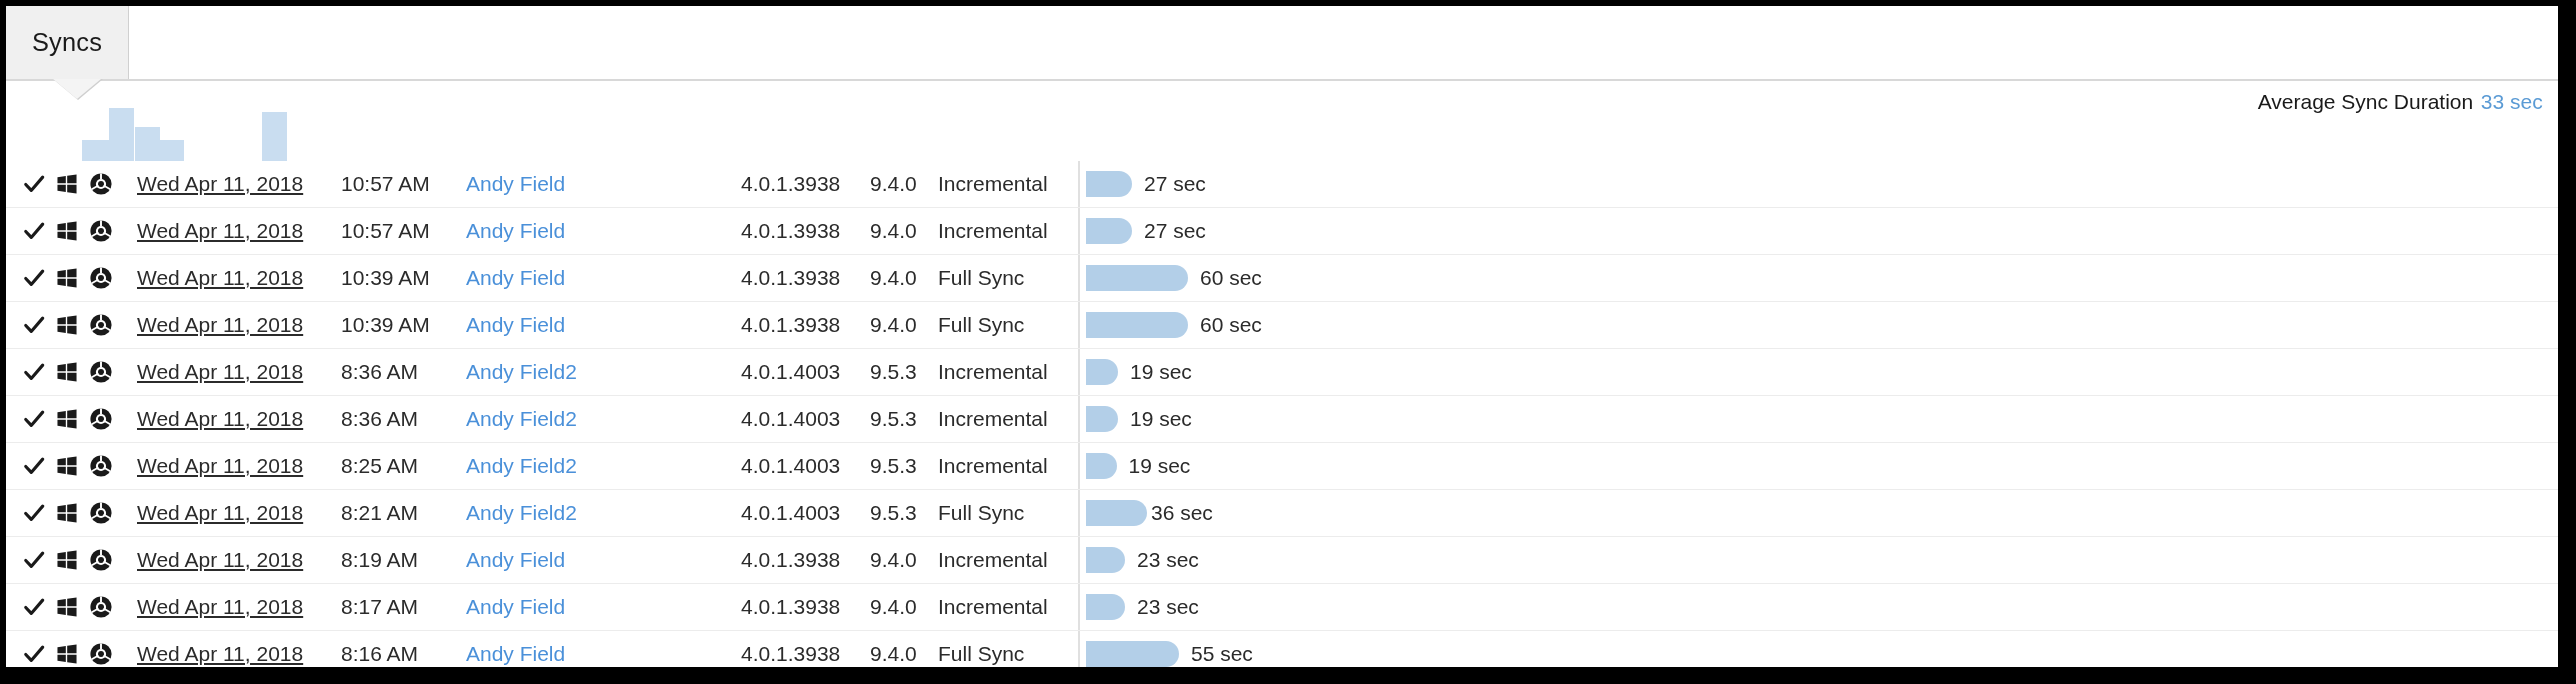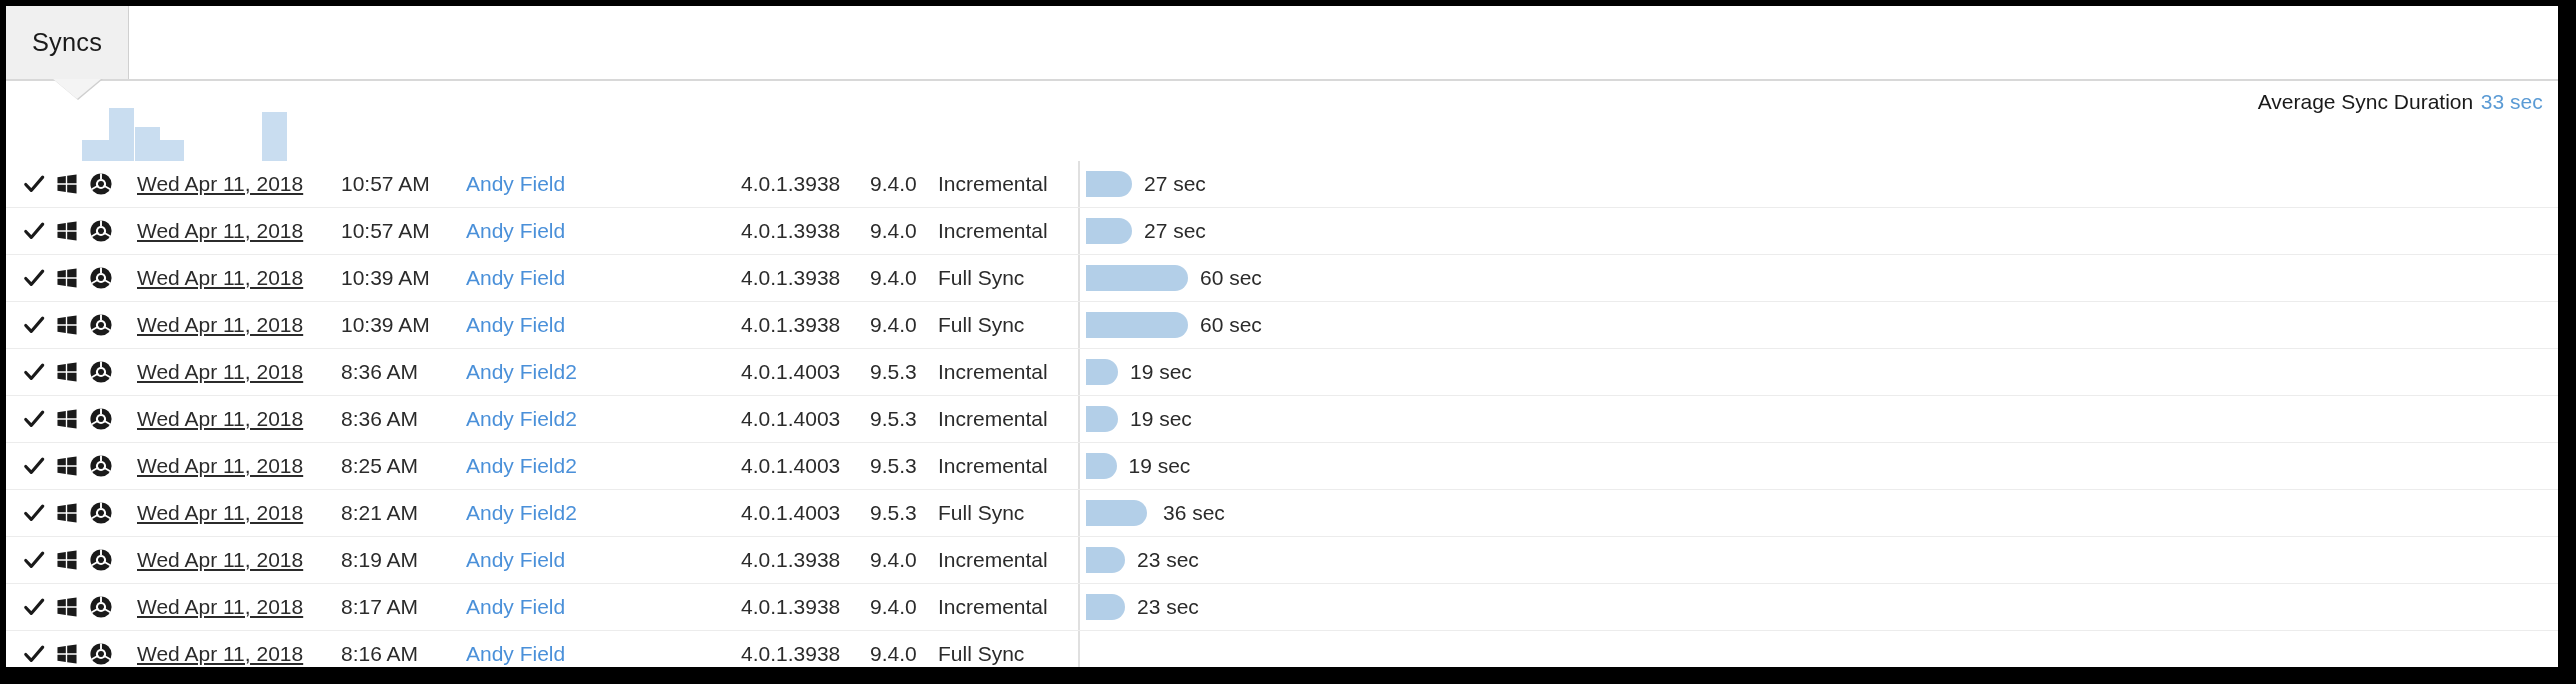--- a/index.html
+++ b/index.html
@@ -524,21 +524,21 @@
           <div class="cell c-time">8:21 AM</div>
           <div class="cell c-user">
             <span class="user-link">Andy Field2</span>
           </div>
           <div class="cell c-ver1">4.0.1.4003</div>
           <div class="cell c-ver2">9.5.3</div>
           <div class="cell c-type">Full Sync</div>
           <div class="dur-divider"></div>
           <div class="cell c-durbar">
             <div class="dur-bar" style="width:61px;background:#b3cfe8;"></div>
-            <span class="dur-text" style="margin-left:16px;">36 sec</span>
+            <span class="dur-text" style="margin-left:4px;">36 sec</span>
           </div>
         </div>
         <div class="row">
           <div class="cell c-icons">
             <span class="icon ico-check">
               <svg viewBox="0 0 24 24" width="22" height="22">
                 <path d="M3 12.5 L9 19 L21.5 4.5" stroke="#1a1a1a" stroke-width="3.4" fill="none" stroke-linecap="round" stroke-linejoin="round"></path>
               </svg>
             </span>
             <span class="icon ico-win">
@@ -636,18 +636,22 @@
           </div>
           <div class="cell c-date">Wed Apr 11, 2018</div>
           <div class="cell c-time">8:16 AM</div>
           <div class="cell c-user">
             <span class="user-link">Andy Field</span>
           </div>
           <div class="cell c-ver1">4.0.1.3938</div>
           <div class="cell c-ver2">9.4.0</div>
           <div class="cell c-type">Full Sync</div>
           <div class="dur-divider"></div>
+          <div class="cell c-durbar">
+            <div class="dur-bar" style="width:93px;background:#b3cfe8;"></div>
+            <span class="dur-text" style="margin-left:12px;">55 sec</span>
+          </div>
         </div>
       </div>
 
   </div>
 </div>
 
 
 </body></html>

